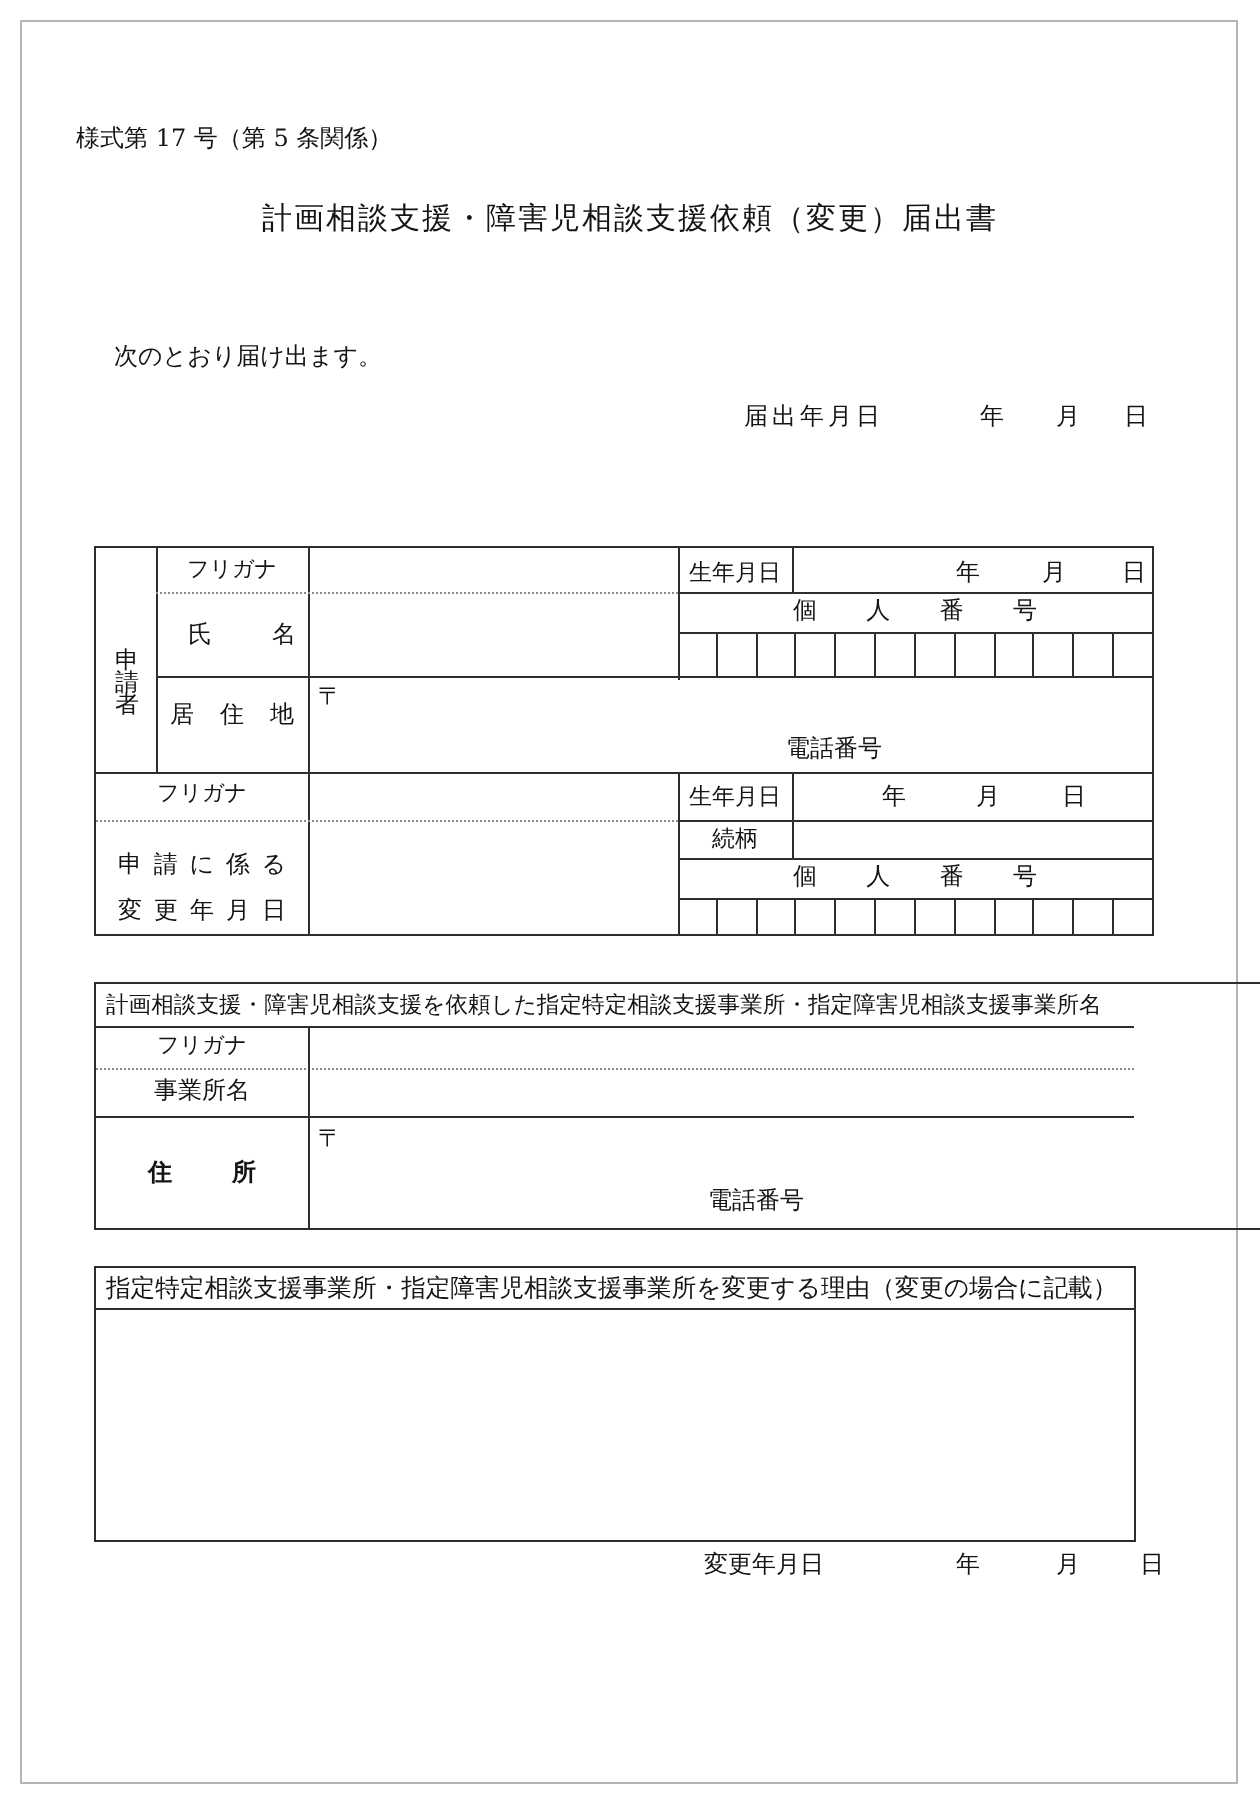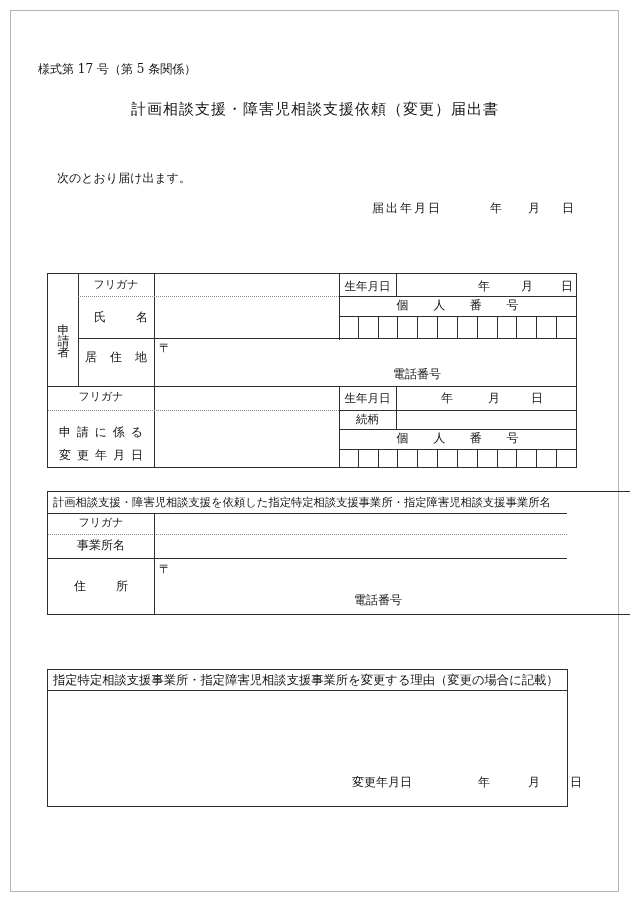--- a/index.html
+++ b/index.html
@@ -133,29 +133,29 @@
   <div class="box" style="left:47px;top:491px;width:596px;height:124px;">
     <div class="hl" style="left:0;top:21px;width:519px;"></div>
     <div class="dl" style="left:0;top:42px;width:519px;"></div>
     <div class="hl" style="left:0;top:66px;width:519px;"></div>
     <div class="vl" style="left:106px;top:21px;height:101px;"></div>
     <div class="t" style="left:5px;top:4px;font-size:11.3px;">計画相談支援・障害児相談支援を依頼した指定特定相談支援事業所・指定障害児相談支援事業所名</div>
     <div class="c" style="left:0;top:24px;width:106px;font-size:11px;">フリガナ</div>
     <div class="fill" style="left:107px;top:22px;width:412px;height:20px;"></div>
     <div class="c" style="left:0;top:46px;width:106px;">事業所名</div>
     <div class="fill" style="left:107px;top:43px;width:412px;height:23px;"></div>
-    <div class="c" style="left:0;top:87px;width:106px;">
+    <div class="c" style="left:0;top:87px;width:106px;font-weight:bold;">
       <span class="j" style="width:54px;">住所</span>
     </div>
     <div class="t" style="left:111px;top:70px;">〒</div>
     <div class="fill" style="left:107px;top:67px;width:412px;height:55px;"></div>
     <div class="t" style="left:306px;top:101px;">電話番号</div>
   </div>
 
-  <div class="box" style="left:47px;top:633px;width:521px;height:138px;margin-top:36px;">
+  <div class="box" style="left:47px;top:633px;width:521px;height:138px;">
     <div class="hl" style="left:0;top:20px;width:519px;"></div>
     <div class="t" style="left:5px;top:3px;font-size:12.3px;">指定特定相談支援事業所・指定障害児相談支援事業所を変更する理由（変更の場合に記載）</div>
     <div class="fill" style="left:0;top:21px;width:519px;height:115px;"></div>
   </div>
 
   <div class="t" style="left:352px;top:775px;">変更年月日</div>
   <div class="t" style="left:478px;top:775px;">年</div>
   <div class="t" style="left:528px;top:775px;">月</div>
   <div class="t" style="left:570px;top:775px;">日</div>
 </div>

